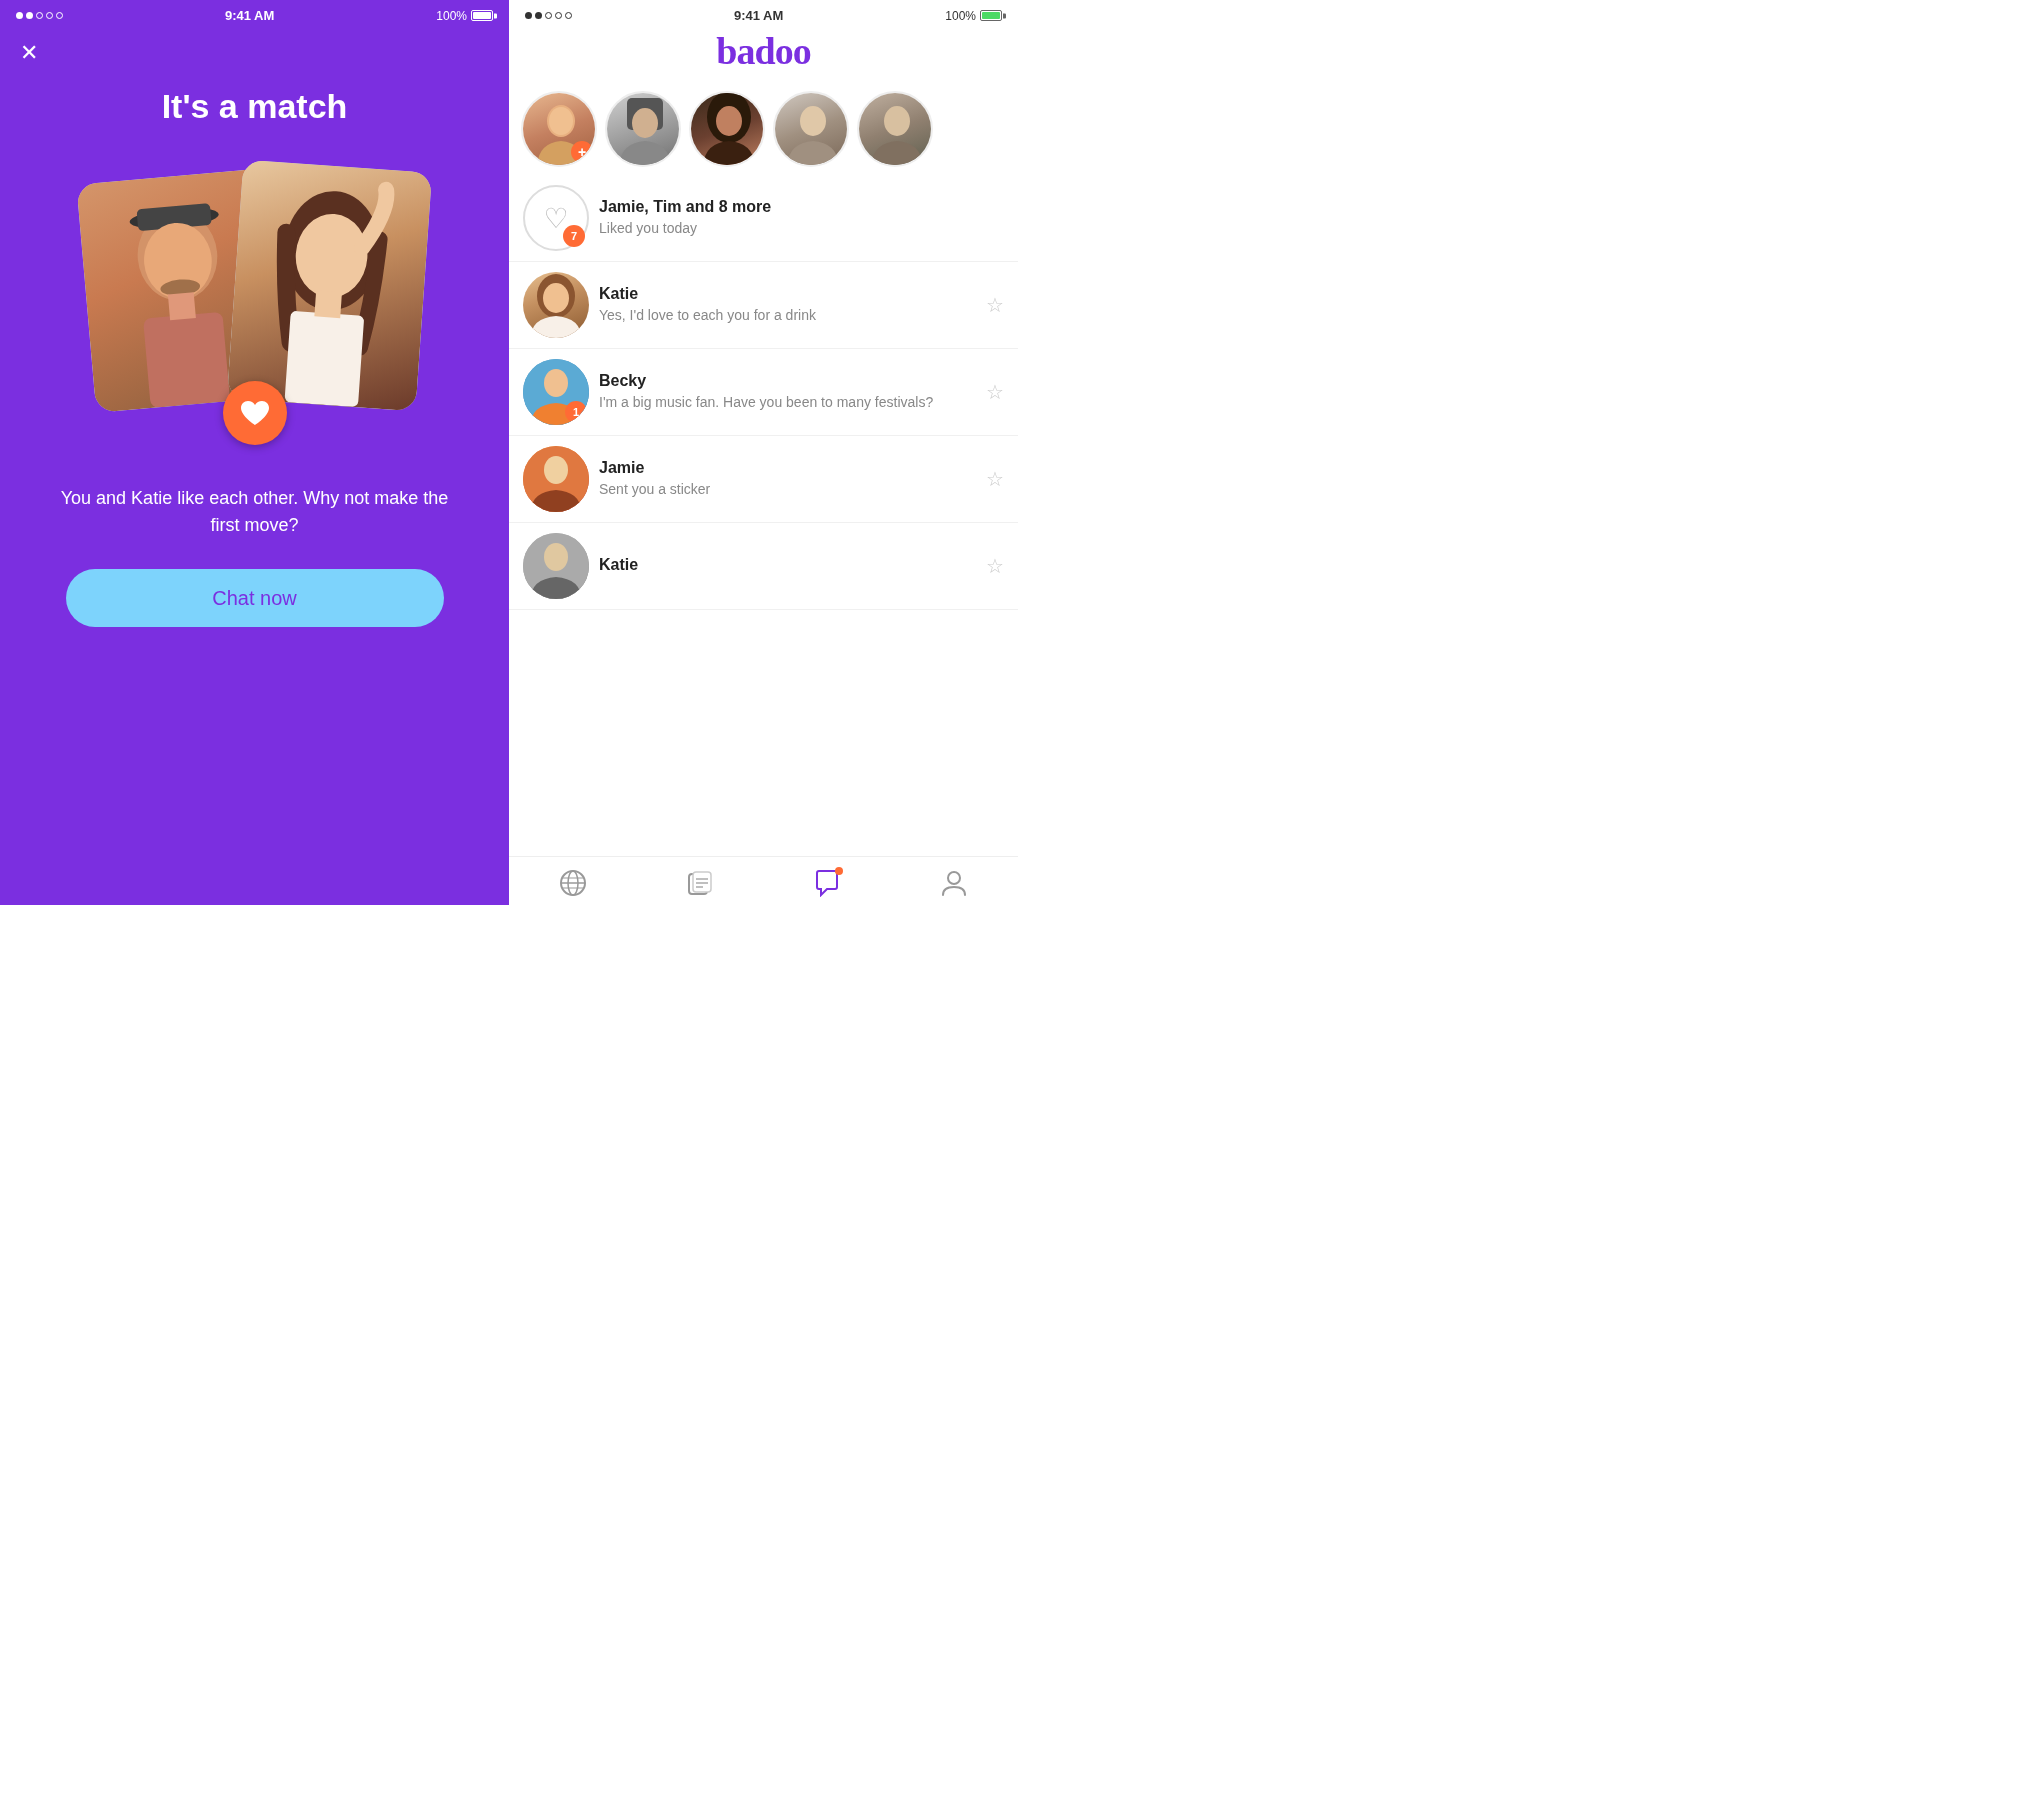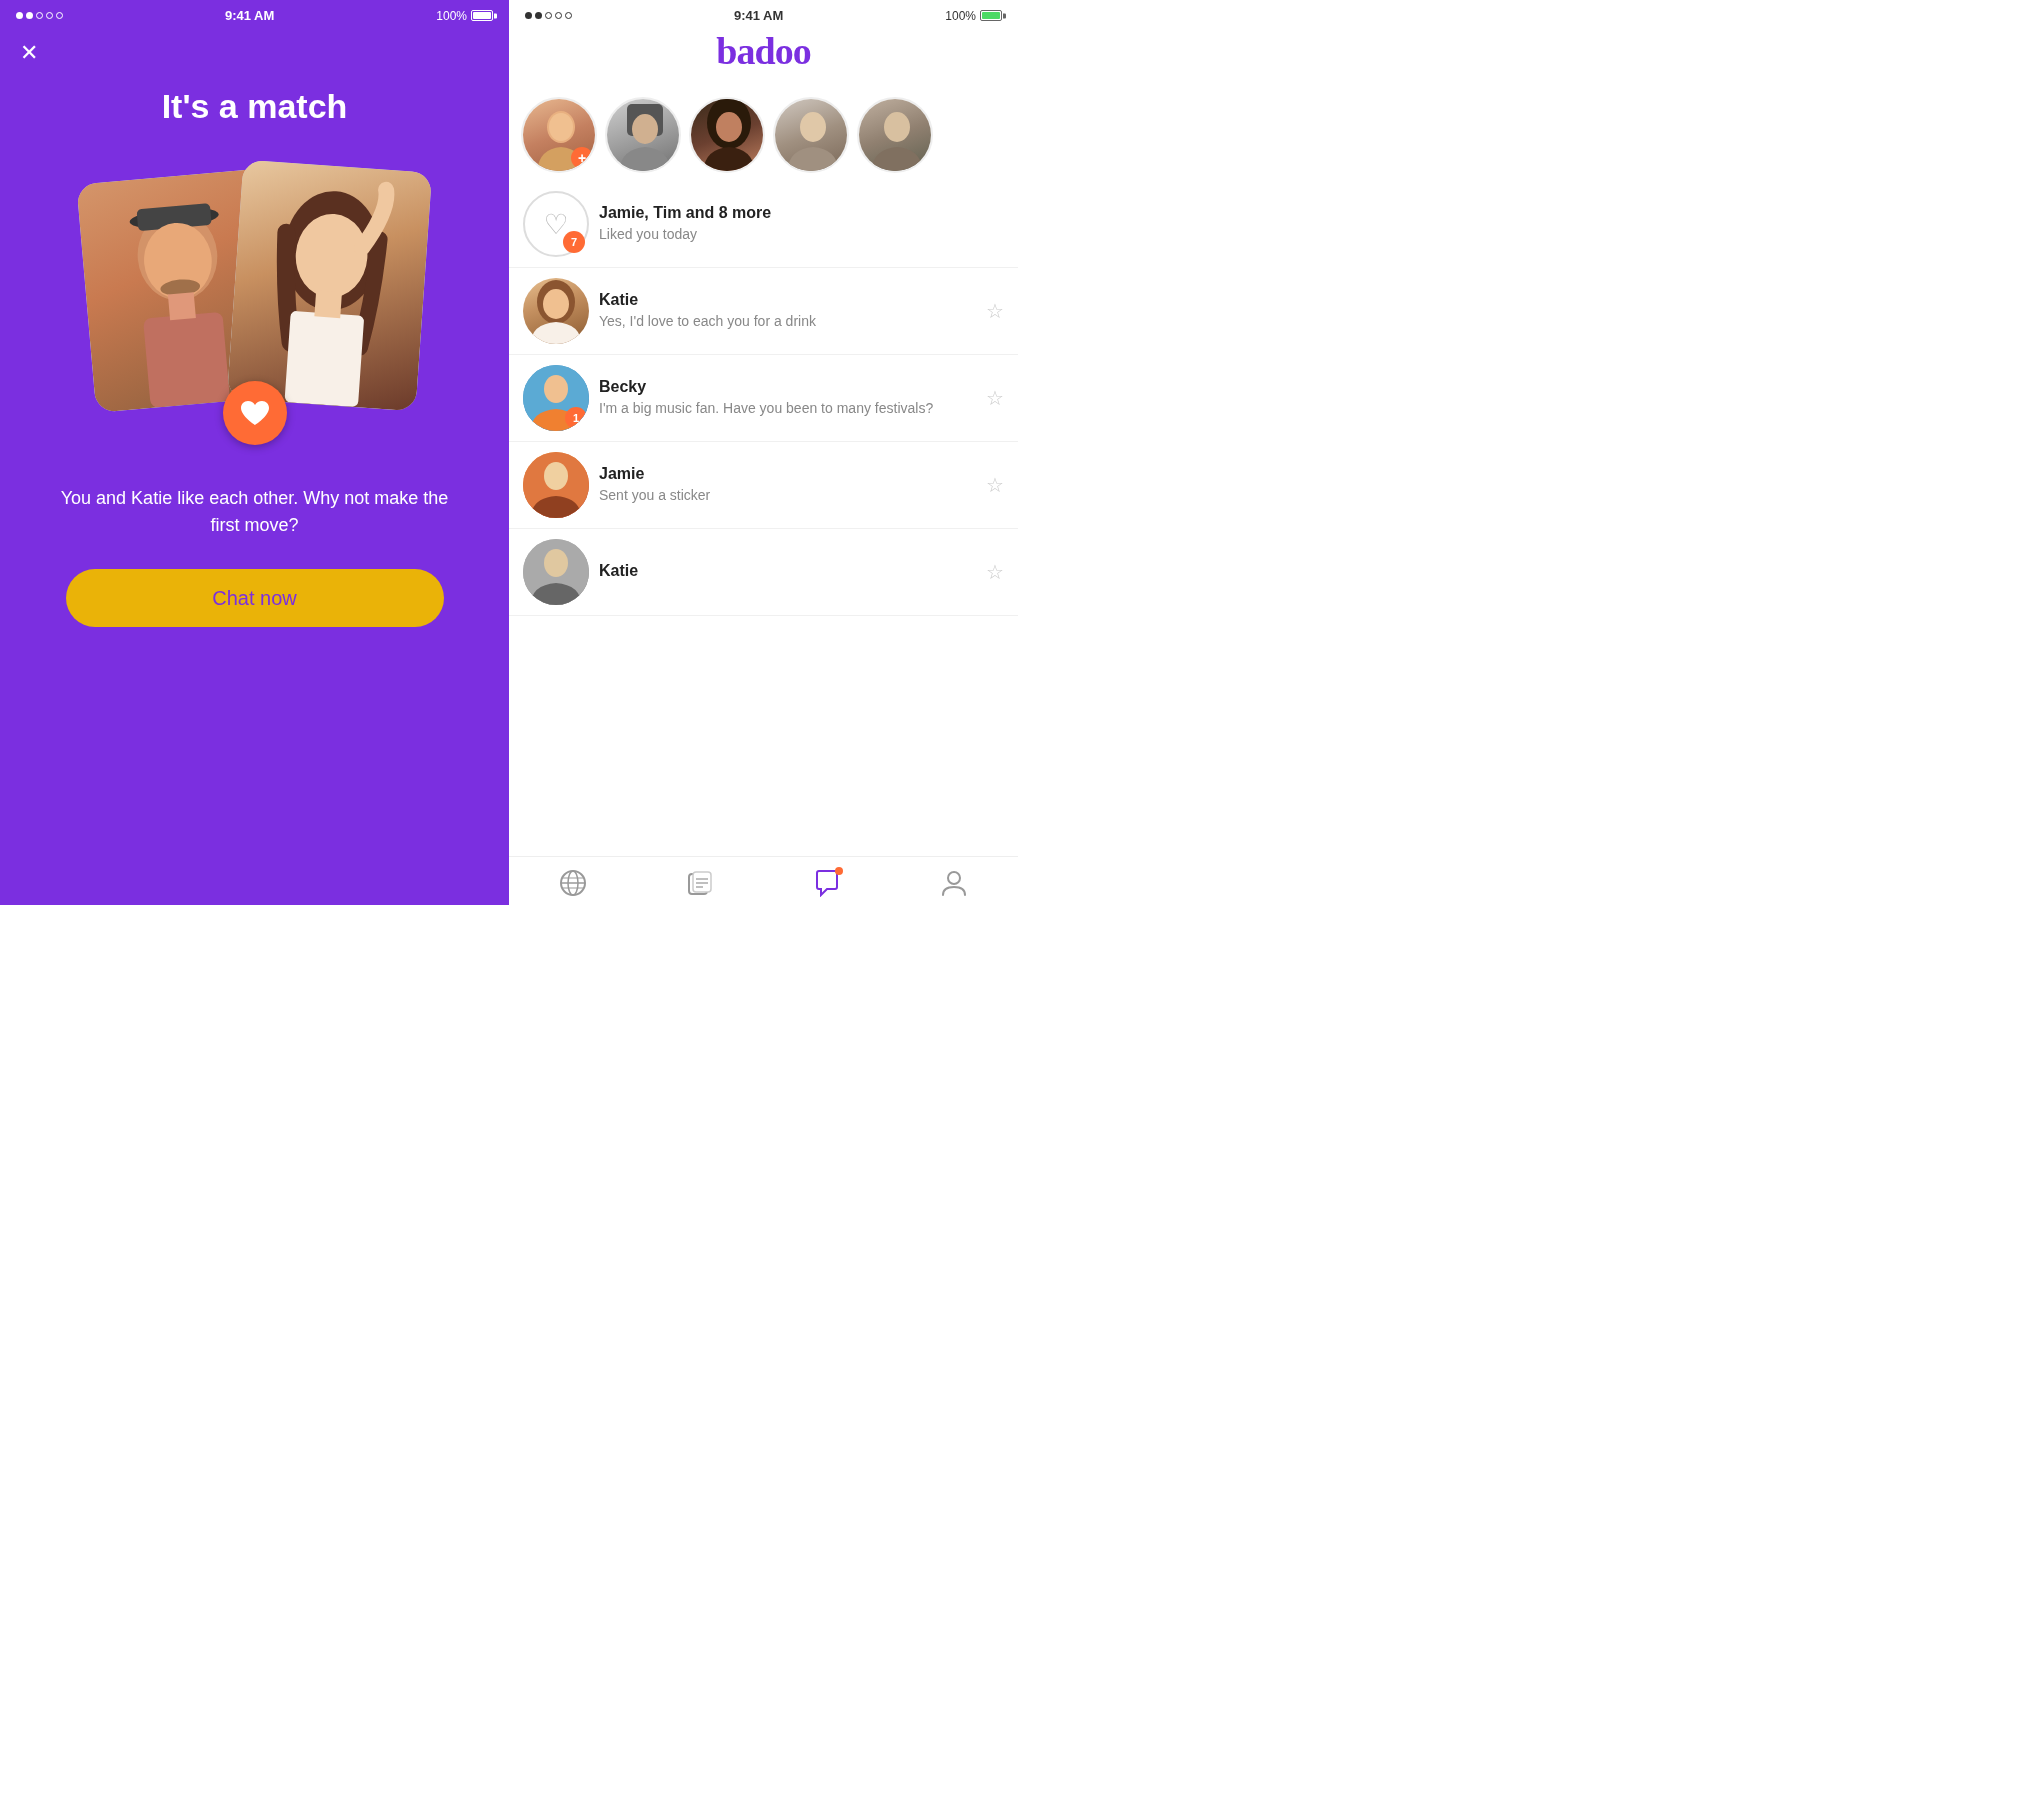--- a/index.html
+++ b/index.html
@@ -133,21 +133,21 @@
       font-size: 18px;
       text-align: center;
       line-height: 1.5;
       padding: 0 50px;
     }
 
     .chat-now-btn {
       margin-top: 30px;
       width: 378px;
       height: 58px;
-      background: #eab308;
+      background: #7dd3fc;
       border-radius: 30px;
       display: flex;
       align-items: center;
       justify-content: center;
       cursor: pointer;
       border: none;
     }
     .chat-now-label {
       color: #7B2FE0;
       font-size: 20px;
@@ -187,21 +187,21 @@
     }
     .battery-fill-green { background: #4CD964; height: 100%; width: 100%; border-radius: 1px; }
 
     .app-title {
       text-align: center;
       font-size: 38px;
       font-weight: 700;
       color: #7B2FE0;
       font-family: 'Georgia', serif;
       letter-spacing: -1px;
-      margin: 2px 0 16px;
+      margin: 2px 0 10px;
     }
 
     
     .stories-row {
       display: flex;
       gap: 8px;
       padding: 8px 12px;
       overflow: hidden;
       align-items: center;
     }

